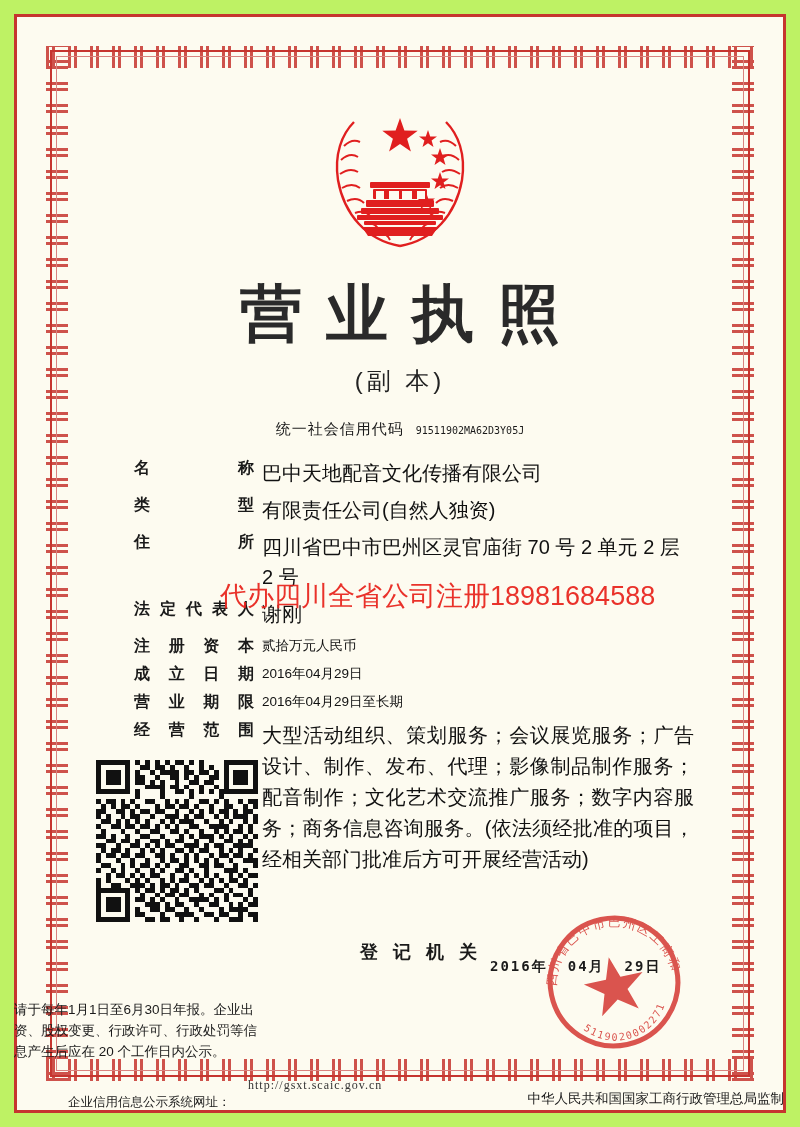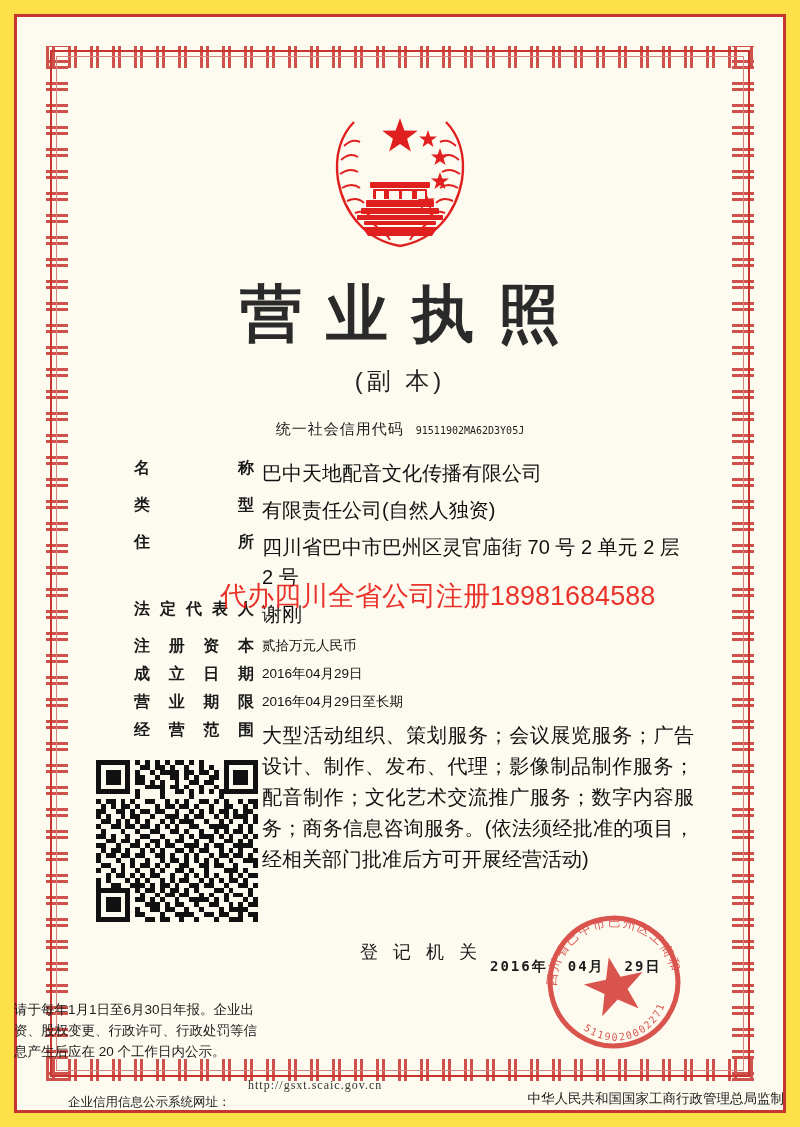--- a/index.html
+++ b/index.html
@@ -10,21 +10,21 @@
     width: 800px;
     height: 1127px;
     background: #ffffff;
     font-family: "Liberation Sans", sans-serif;
     overflow: hidden;
   }
   .page {
     position: relative;
     width: 800px;
     height: 1127px;
-    background: #fde047;
+    background: #bef264;
     overflow: hidden;
   }
   
   .frame-outer {
     position: absolute;
     left: 14px; top: 14px;
     width: 772px; height: 1099px;
     border: 3px solid #c6352f;
     box-sizing: border-box;
     background: #fdfbf0;
@@ -152,21 +152,21 @@
     width: 162px;
     height: 162px;
   }
 
   
   .registry {
     position: absolute;
     left: 300px;
     top: 880px;
     font-size: 18px;
-    font-weight: normal;
+    font-weight: bold;
     letter-spacing: 5px;
     color: #1a1a1a;
   }
   .date-line {
     position: absolute;
     left: 430px;
     top: 898px;
     font-size: 14px;
     color: #1a1a1a;
     letter-spacing: 2px;

